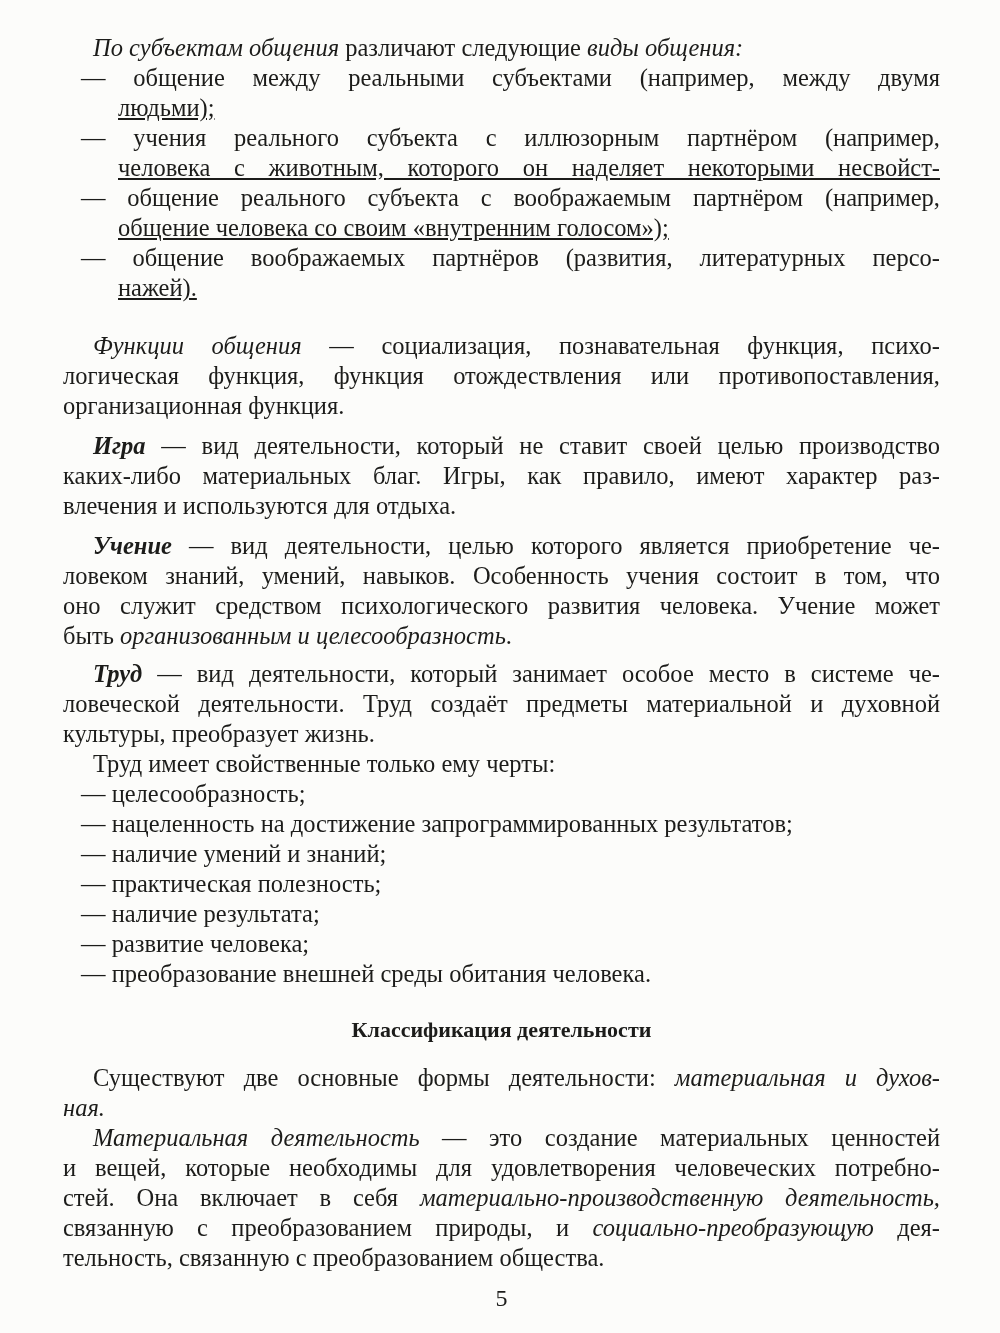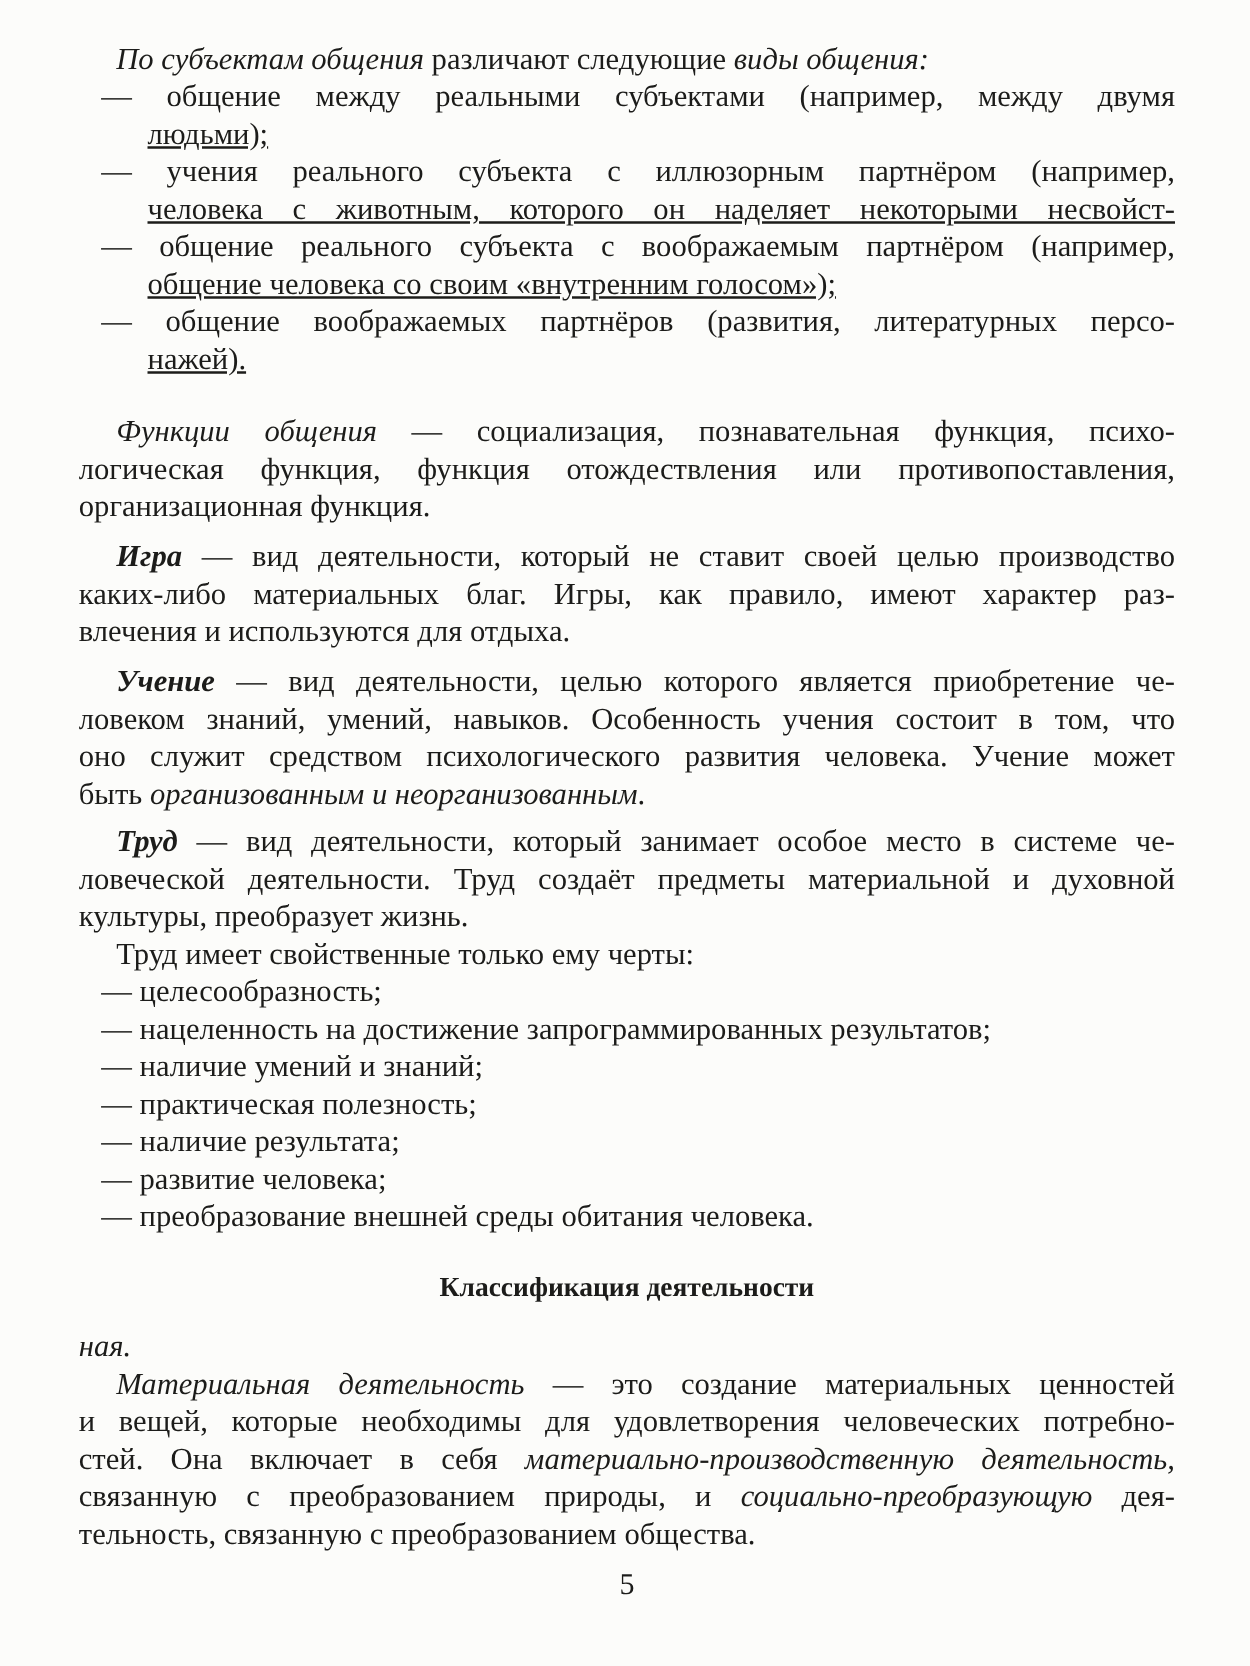--- a/index.html
+++ b/index.html
@@ -68,21 +68,21 @@
   <div class="para mt10">
     <div class="line ind j"><span class="bi">Игра</span><span> — вид деятельности, который не ставит своей целью производство</span></div>
     <div class="line j">каких-либо материальных благ. Игры, как правило, имеют характер раз-</div>
     <div class="line">влечения и используются для отдыха.</div>
   </div>
 
   <div class="para mt10">
     <div class="line ind j"><span class="bi">Учение</span><span> — вид деятельности, целью которого является приобретение че-</span></div>
     <div class="line j">ловеком знаний, умений, навыков. Особенность учения состоит в том, что</div>
     <div class="line j">оно служит средством психологического развития человека. Учение может</div>
-    <div class="line"><span>быть </span><span class="it">организованным и неорганизованным</span><span>.</span></div>
+    <div class="line"><span>быть </span><span class="it">организованным и целесообразность</span><span>.</span></div>
   </div>
 
   <div class="para mt8">
     <div class="line ind j"><span class="bi">Труд</span><span> — вид деятельности, который занимает особое место в системе че-</span></div>
     <div class="line j">ловеческой деятельности. Труд создаёт предметы материальной и духовной</div>
     <div class="line">культуры, преобразует жизнь.</div>
   </div>
 
   <div class="para">
     <div class="line ind">Труд имеет свойственные только ему черты:</div>
@@ -94,20 +94,21 @@
     <div class="line li1">— наличие умений и знаний;</div>
     <div class="line li1">— практическая полезность;</div>
     <div class="line li1">— наличие результата;</div>
     <div class="line li1">— развитие человека;</div>
     <div class="line li1">— преобразование внешней среды обитания человека.</div>
   </div>
 
   <div class="heading">Классификация деятельности</div>
 
   <div class="para">
+    <div class="line ind j"><span>Существуют две основные формы деятельности: </span><span class="it">материальная и духов-</span></div>
     <div class="line"><span class="it">ная.</span></div>
   </div>
 
   <div class="para">
     <div class="line ind j"><span class="it">Материальная деятельность</span><span> — это создание материальных ценностей</span></div>
     <div class="line j">и вещей, которые необходимы для удовлетворения человеческих потребно-</div>
     <div class="line j"><span>стей. Она включает в себя </span><span class="it">материально-производственную деятельность,</span></div>
     <div class="line j"><span>связанную с преобразованием природы, и </span><span class="it">социально-преобразующую</span><span> дея-</span></div>
     <div class="line">тельность, связанную с преобразованием общества.</div>
   </div>

